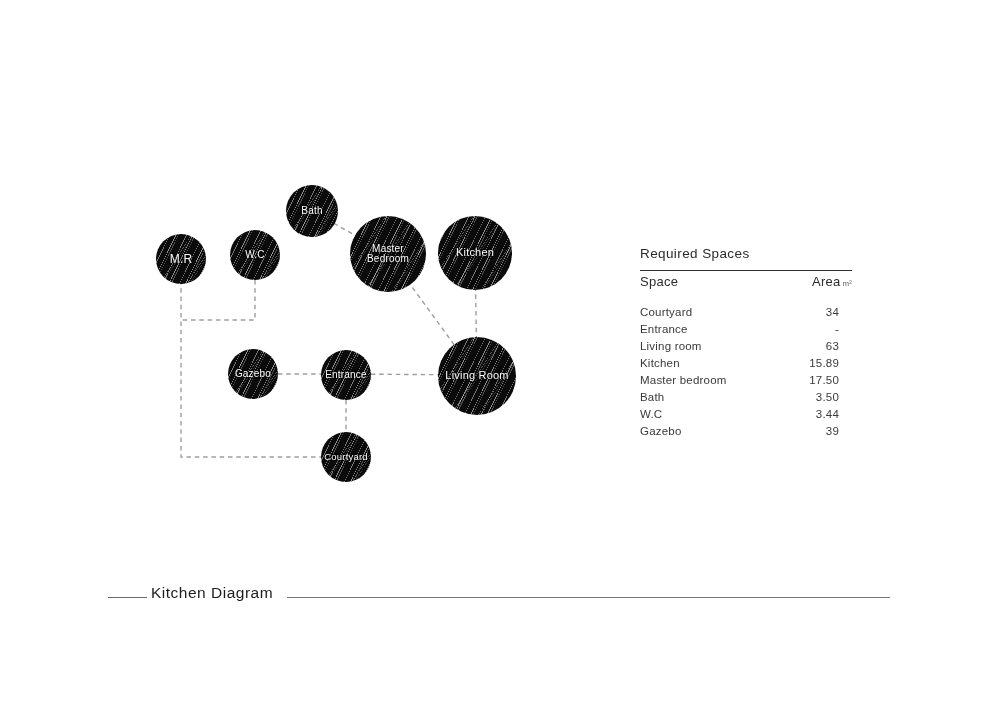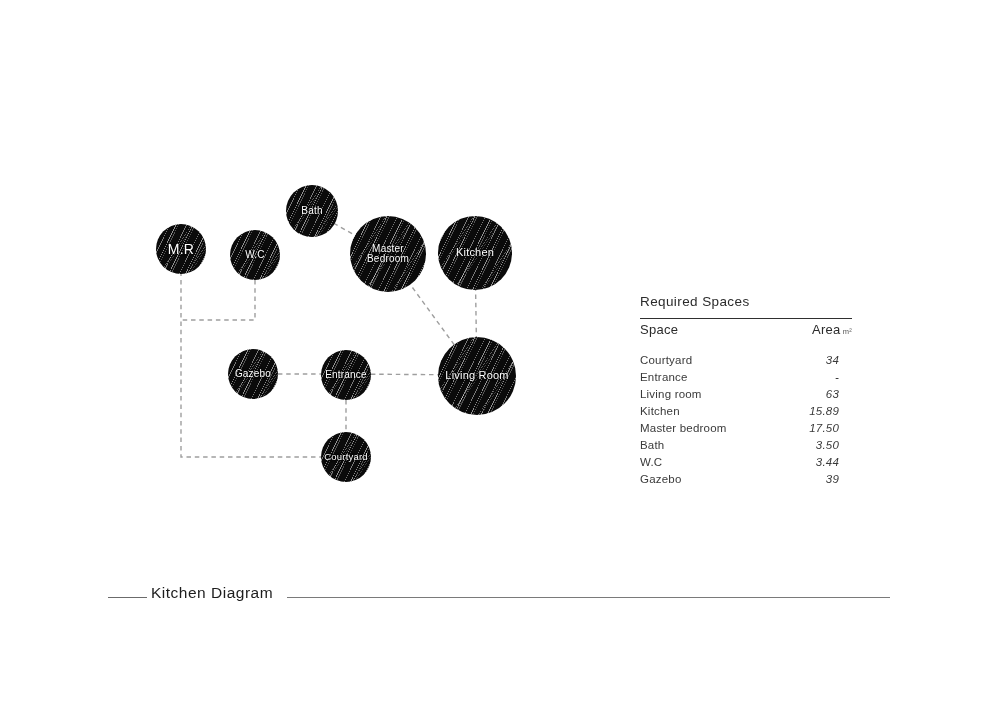--- a/index.html
+++ b/index.html
@@ -37,33 +37,33 @@
   .bubble-label{
     text-shadow:0 0 3px rgba(0,0,0,.95), 0 0 2px rgba(0,0,0,.9);
     line-height:1.05;
     padding:0 2px;
   }
   
   .spaces-table{
     position:absolute;left:640px;top:246px;width:212px;
     color:#2b2b2b;
   }
-  .t-title{font-size:13.5px;letter-spacing:.4px;margin-top:48px;}
+  .t-title{font-size:13.5px;letter-spacing:.4px;}
   .t-rule{margin-top:9px;border-bottom:1.2px solid #2f2f2f;}
   .t-head{
     margin-top:3px;display:flex;justify-content:space-between;
     align-items:baseline;font-size:13px;letter-spacing:.3px;
   }
   .t-head .unit{font-size:7.5px;color:#555;margin-left:2px;}
   .t-rows{margin-top:15px;}
   .t-row{
     display:flex;justify-content:space-between;
     font-size:11.5px;line-height:17px;color:#3a3a3a;letter-spacing:.2px;
   }
-  .t-row .cell-area{padding-right:13px;font-style:italic;}
+  .t-row .cell-area{padding-right:13px;}
   
   .footer-title{
     position:absolute;left:151px;top:584px;
     font-size:15.5px;letter-spacing:.5px;color:#1d1d1d;
   }
   .f-line{position:absolute;height:1.4px;background:#6b6b6b;top:597px;}
   .f-line.short{left:108px;width:39px;}
   .f-line.long{left:287px;width:603px;background:#7a7a7a;}
 </style>
 </head>
@@ -76,21 +76,21 @@
         <polyline points="312,211 388,254" stroke="#9e9e9e"></polyline>
         <polyline points="388,254 477,376" stroke="#9e9e9e"></polyline>
         <polyline points="475,253 477,376" stroke="#9e9e9e"></polyline>
         <polyline points="253,374 346,374" stroke="#9e9e9e"></polyline>
         <polyline points="346,374 477,375" stroke="#9e9e9e"></polyline>
         <polyline points="346,375 346,457" stroke="#9e9e9e"></polyline>
         <polyline points="181,255 181,457 346,457" stroke="#9e9e9e"></polyline>
         <polyline points="255,255 255,320 181,320" stroke="#9e9e9e"></polyline>
       </svg>
     <div>
-        <div class="bubble" style="left: 156px; top: 224px; height: 50px; width: 50px; font-size: 14px; background-color: rgb(11, 11, 11); color: rgb(255, 255, 255);">
+        <div class="bubble" style="left: 156px; top: 234px; height: 50px; width: 50px; font-size: 12px; background-color: rgb(11, 11, 11); color: rgb(255, 255, 255);">
           <span class="bubble-label">M.R</span>
         </div>
         <div class="bubble" style="left: 230px; top: 230px; height: 50px; width: 50px; font-size: 10px; background-color: rgb(11, 11, 11); color: rgb(255, 255, 255);">
           <span class="bubble-label">W.C</span>
         </div>
         <div class="bubble" style="left: 286px; top: 185px; height: 52px; width: 52px; font-size: 10px; background-color: rgb(11, 11, 11); color: rgb(255, 255, 255);">
           <span class="bubble-label">Bath</span>
         </div>
         <div class="bubble" style="left: 350px; top: 216px; height: 76px; width: 76px; font-size: 10px; background-color: rgb(11, 11, 11); color: rgb(255, 255, 255);">
           <span class="bubble-label">Master Bedroom</span>

